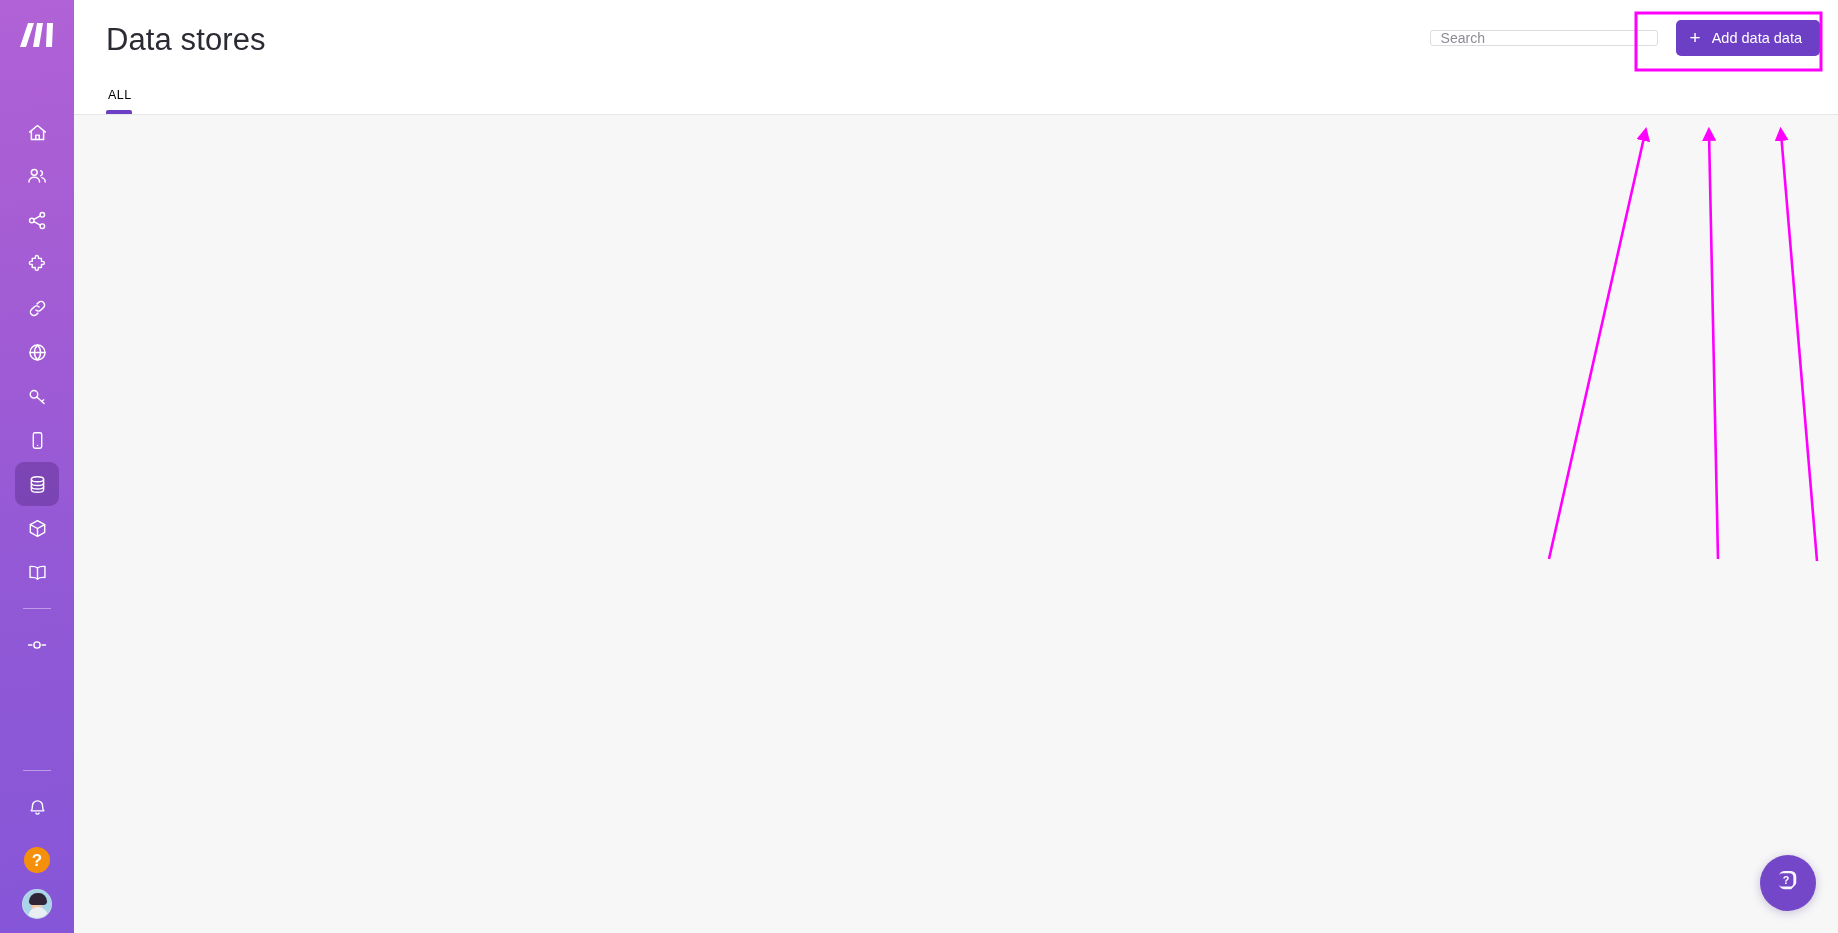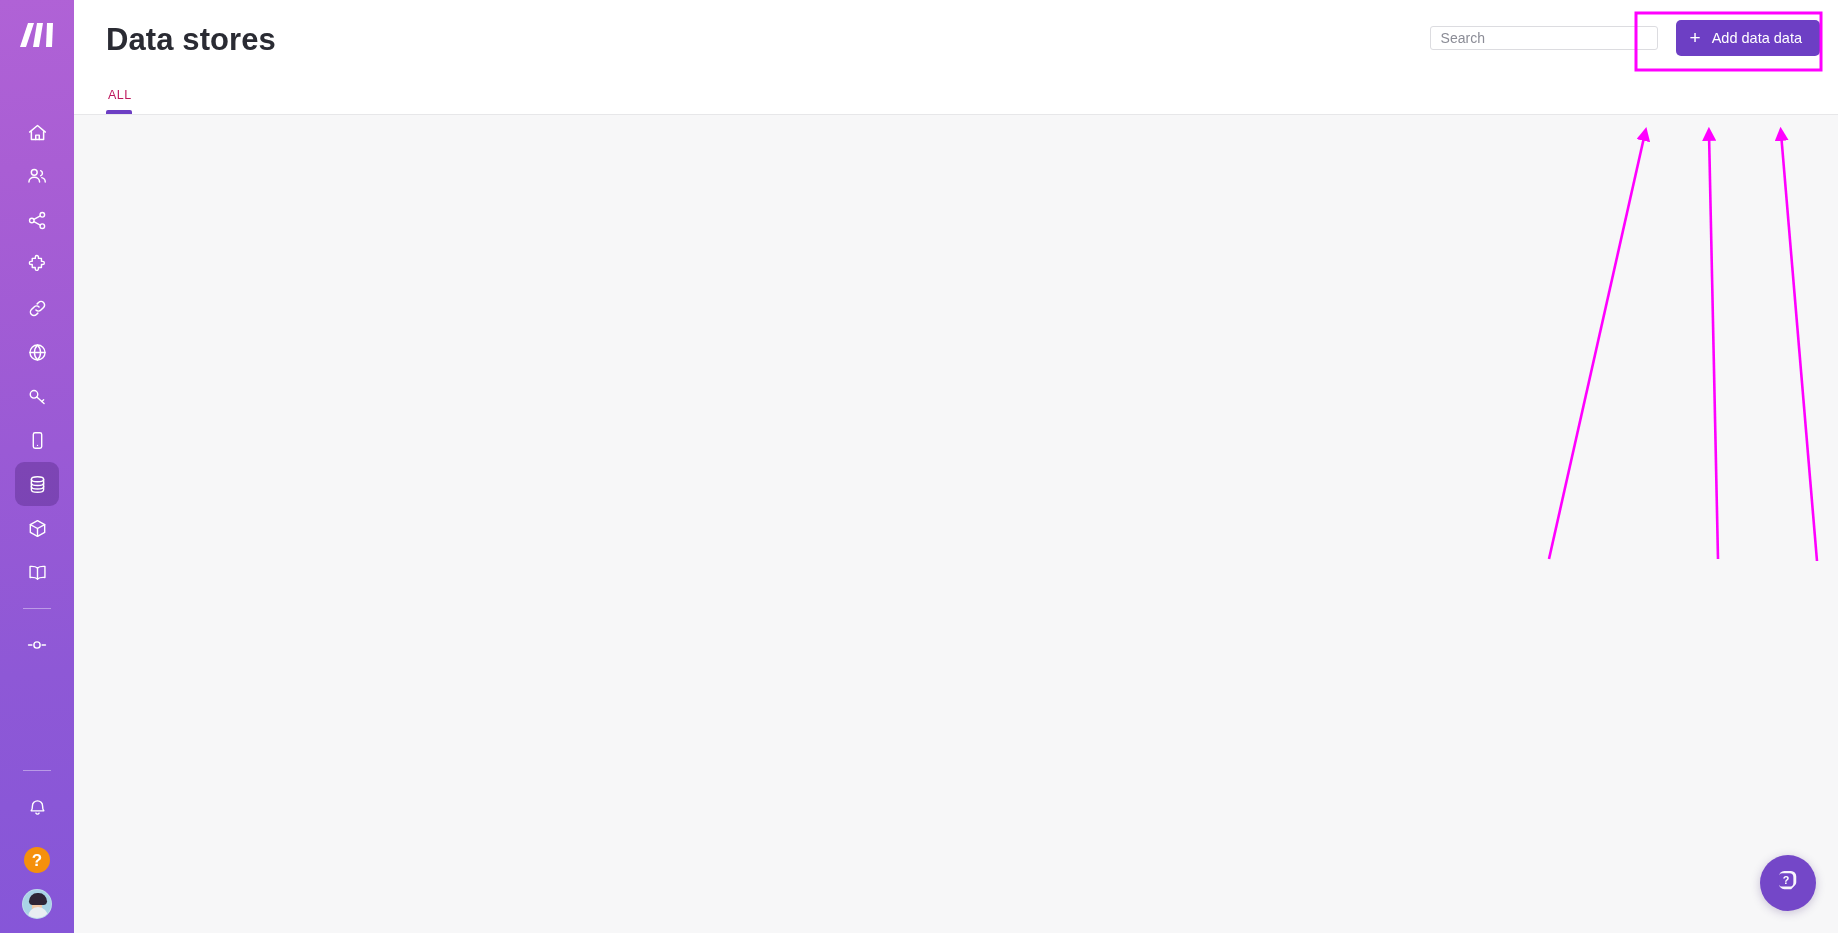--- a/index.html
+++ b/index.html
@@ -124,58 +124,58 @@
     height: 115px;
     flex: 0 0 115px;
     background: #ffffff;
     border-bottom: 1px solid #e7e7e9;
   }
   #page-title {
     position: absolute;
     left: 32px;
     top: 22px;
     font-size: 31px;
-    font-weight: 700;
+    font-weight: 400;
     color: #2a2b33;
     letter-spacing: 0.1px;
     white-space: nowrap;
   }
   #tabs {
     position: absolute;
     left: 32px;
     bottom: 0;
     display: flex;
   }
   .tab {
     position: relative;
     padding: 0 6px 12px 2px;
     font-size: 12.5px;
     letter-spacing: 0.5px;
-    color: #be185d;
+    color: #000000;
     cursor: pointer;
     margin-top: 11px;
   }
   .tab .tab-underline {
     position: absolute;
     left: 0; right: 6px; bottom: 0;
     height: 4px;
     background: #6d3fc4;
     border-radius: 2px 2px 0 0;
   }
   #header-actions {
     position: absolute;
     right: 18px;
     top: 20px;
     display: flex;
     align-items: center;
     gap: 18px;
   }
   #search-input {
     width: 228px;
-    height: 24px;
+    height: 16px;
     border: 1px solid #dcdce0;
     border-radius: 3px;
     padding: 0 10px;
     font-size: 14px;
     color: #33343c;
     font-family: "Liberation Sans", sans-serif;
     background: #fff;
     outline: none;
   }
   #search-input::placeholder { color: #8b8c96; }

